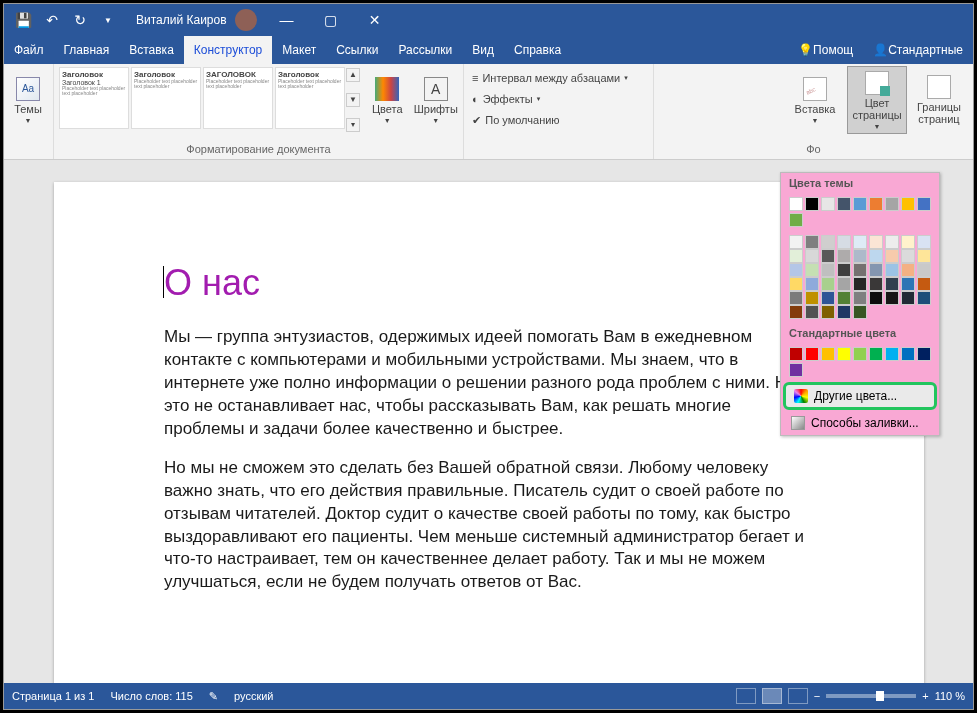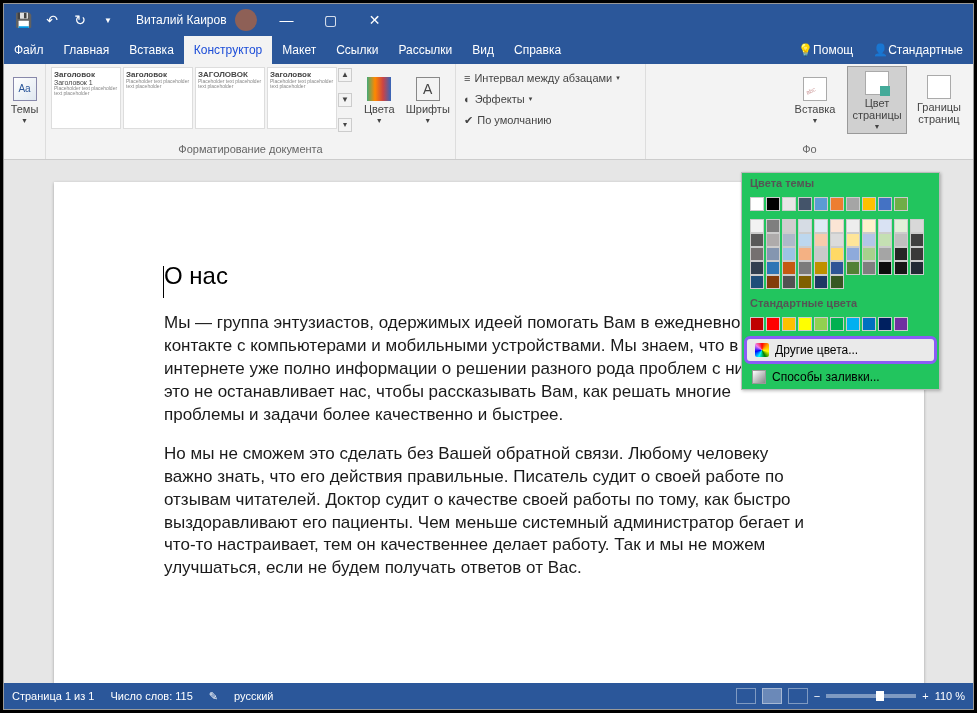--- a/index.html
+++ b/index.html
@@ -29,36 +29,36 @@
 .gallery-arrows { width: 16px; display: flex; flex-direction: column; justify-content: space-between; padding: 2px 0; }
 .gallery-arrows div { width: 14px; height: 14px; border: 1px solid #ccc; font-size: 8px; text-align: center; line-height: 12px; }
 .vert-btn { display: flex; flex-direction: column; align-items: center; justify-content: center; width: 50px; height: 68px; gap: 2px; text-align: center; }
 .vert-btn.big { width: 60px; }
 .cv-icon { width: 24px; height: 24px; }
 .opts-col { display: flex; flex-direction: column; gap: 1px; padding: 2px 4px; font-size: 11px; justify-content: flex-start; }
 .opts-col div { display: flex; align-items: center; gap: 4px; height: 20px; }
 .page-color-btn { background: #d0d0d0; border: 1px solid #999; }
 .doc-area { flex: 1; background: #e6e6e6; position: relative; overflow: hidden; }
 .page { position: absolute; left: 50px; top: 22px; width: 870px; background: #fff; box-shadow: 0 1px 3px rgba(0,0,0,0.3); padding: 80px 110px 40px 110px; min-height: 550px; }
-.page h1 { font-size: 24px; font-weight: normal; color: #000000; margin-bottom: 22px; position: relative; }
+.page h1 { font-size: 36px; font-weight: normal; color: #a21caf; margin-bottom: 22px; position: relative; }
 .cursor { position: absolute; left: -1px; top: 4px; width: 1px; height: 32px; background: #000; }
 .page p { font-size: 17px; line-height: 1.35; color: #1a1a1a; margin-bottom: 16px; }
 .statusbar { height: 26px; background: #2b579a; color: #fff; display: flex; align-items: center; font-size: 11px; padding: 0 8px; gap: 16px; }
 .status-right { margin-left: auto; display: flex; align-items: center; gap: 6px; }
 .view-btn { width: 20px; height: 16px; border: 1px solid rgba(255,255,255,0.4); }
 .view-btn.active { background: rgba(255,255,255,0.3); }
 .zoom-slider { width: 90px; height: 4px; background: rgba(255,255,255,0.4); position: relative; }
 .zoom-thumb { position: absolute; left: 55%; top: -3px; width: 8px; height: 10px; background: #fff; }
 
-.color-popup { position: absolute; right: 37px; top: 172px; width: 199px; background: #22c55e; border: 1px solid #bbb; box-shadow: 1px 1px 3px rgba(0,0,0,0.25); z-index: 100; font-size: 12px; }
+.color-popup { position: absolute; right: 37px; top: 172px; width: 160px; background: #f9a8d4; border: 1px solid #bbb; box-shadow: 1px 1px 3px rgba(0,0,0,0.25); z-index: 100; font-size: 12px; }
 .popup-header { padding: 4px 8px; font-weight: bold; color: #555; font-size: 11px; }
 .color-grid { display: flex; flex-wrap: wrap; gap: 2px; padding: 4px 8px; }
 .color-sw { width: 14px; height: 14px; border: 1px solid #ccc; }
 .popup-item { padding: 5px 10px; display: flex; align-items: center; gap: 6px; cursor: pointer; }
-.highlighted-item { border: 3px solid #8b5cf6; border-radius: 6px; margin: 1px 2px; padding: 4px 8px; background: #eaeaea; display: flex; align-items: center; gap: 6px; }
+.highlighted-item { border: 3px solid #22c55e; border-radius: 6px; margin: 1px 2px; padding: 4px 8px; background: #eaeaea; display: flex; align-items: center; gap: 6px; }
 .nc-icon { width: 14px; height: 14px; border: 1px solid #999; background: #fff; position: relative; }
 .nc-icon::after { content: ""; position: absolute; left: -2px; top: 6px; width: 18px; height: 1px; background: #c00; transform: rotate(-25deg); }
 .mc-icon { width: 14px; height: 14px; background: conic-gradient(red,orange,yellow,green,cyan,blue,violet,red); border-radius: 2px; }
 </style>
 </head>
 <body>
 
 <div class="window">
 
   <div class="titlebar">
@@ -89,21 +89,21 @@
     <div class="tab">Рассылки</div>
     <div class="tab">Вид</div>
     <div class="tab">Справка</div>
     <div class="tabs-right">
       <div class="tab">💡 <span>Помощ</span></div>
       <div class="tab">👤 <span>Стандартные</span></div>
     </div>
   </div>
 
   <div class="ribbon">
-    <div class="ribbon-group" style="width:42px">
+    <div class="ribbon-group" style="width:50px">
       <div class="ribbon-group-content">
         <div class="themes-big">
           <div class="themes-icon">Aa</div>
           <span>Темы</span>
           <span style="font-size:7px">▼</span>
         </div>
       </div>
     </div>
 
     <div class="ribbon-group" style="width:410px">

